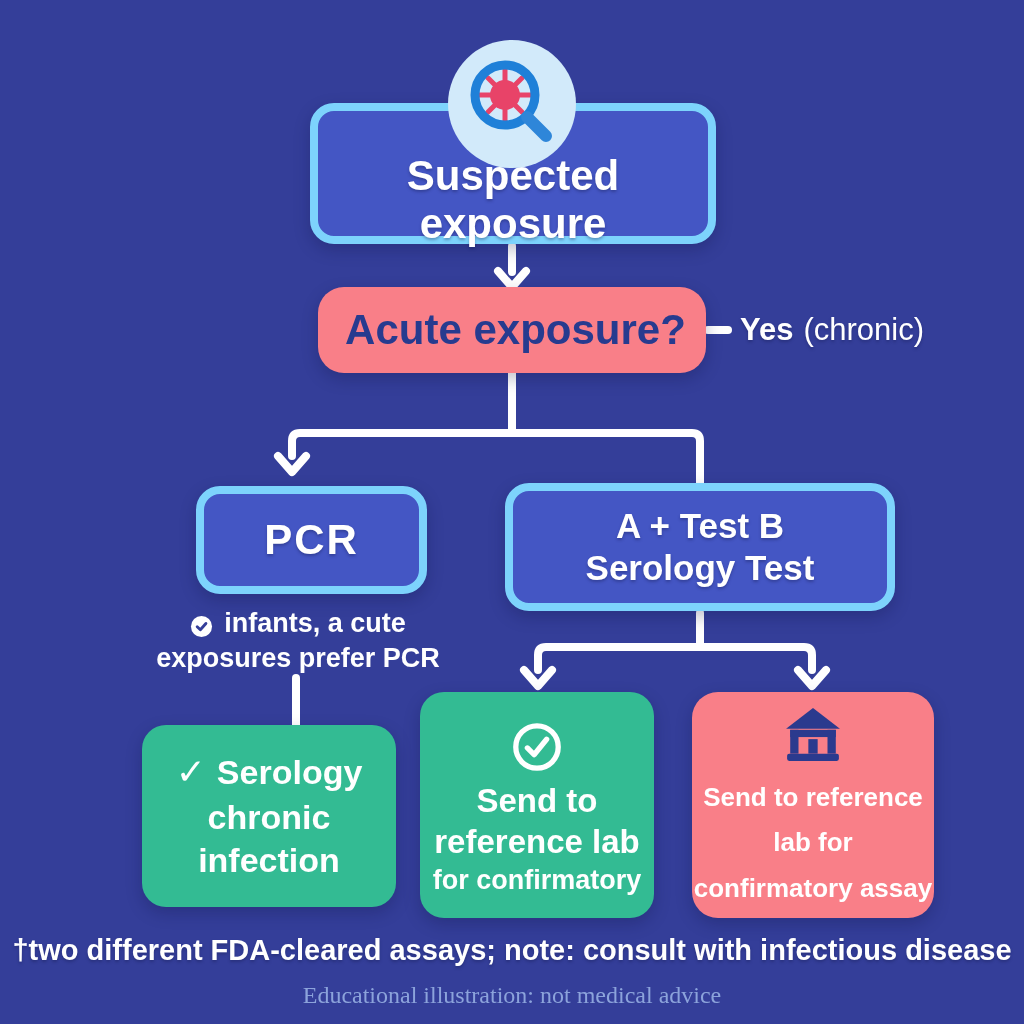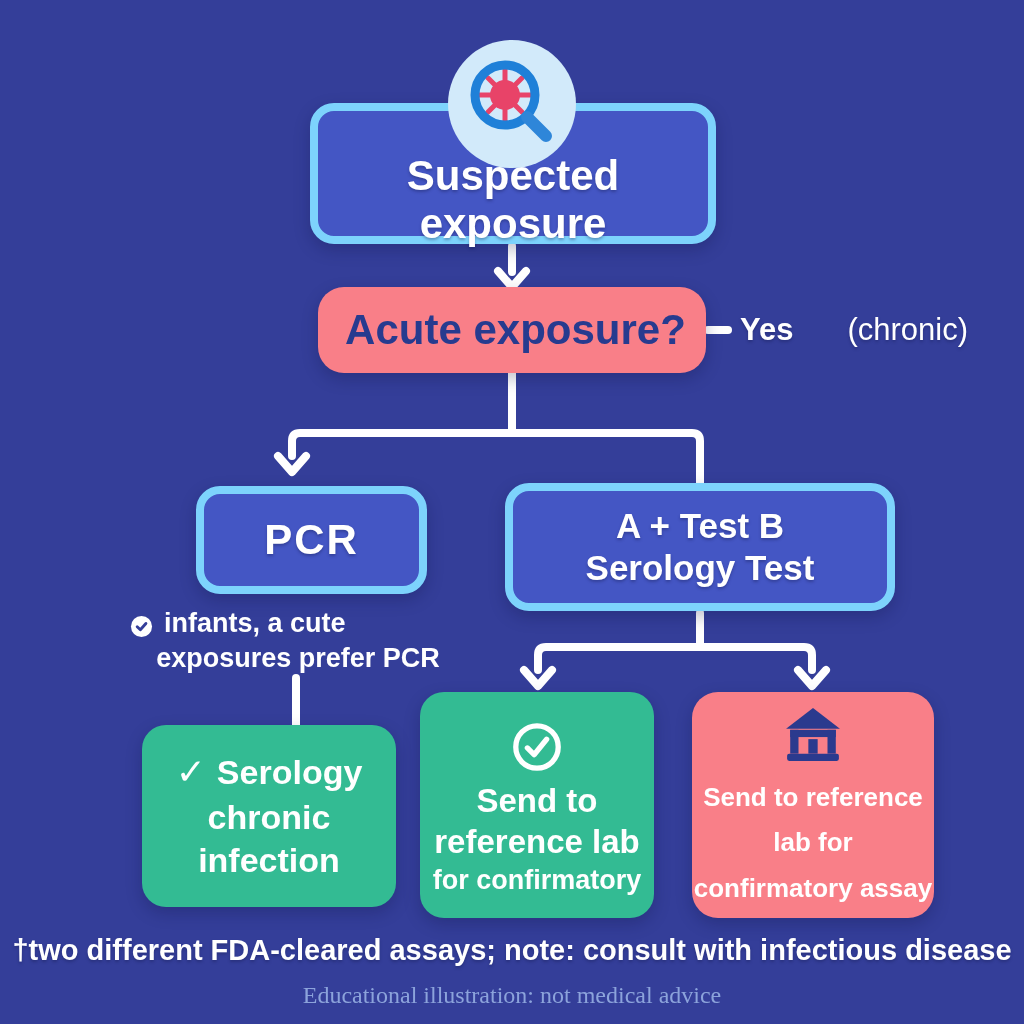--- a/index.html
+++ b/index.html
@@ -20,29 +20,29 @@
   }
   .box-pink{background:#F97F88;border-radius:26px;box-shadow:0 6px 16px rgba(10,15,60,.25);}
   .box-green{background:#33BB93;border-radius:24px;box-shadow:0 6px 16px rgba(10,15,60,.25);}
   .shadowed{text-shadow:0 2px 3px rgba(20,25,75,.35);}
   
   .badge{left:447px;top:39px;width:130px;height:130px;z-index:3;}
   
   .suspected{left:310px;top:103px;width:406px;height:141px;font-size:42px;font-weight:700;padding-top:52px;}
   
   .acute{left:318px;top:287px;width:388px;height:86px;font-size:42px;font-weight:700;color:#273B8F;padding-left:7px;}
-  .yes-label{left:740px;top:306px;height:48px;display:flex;align-items:center;font-size:31px;z-index:2;gap:44px;}
+  .yes-label{left:740px;top:306px;height:48px;display:flex;align-items:center;font-size:31px;z-index:2;}
   .yes-label .yes-bold{font-weight:700;margin-right:10px;}
   .yes-label .yes-rest{font-weight:400;}
   
   .pcr{left:196px;top:486px;width:231px;height:108px;font-size:42px;font-weight:700;letter-spacing:2px;}
   .serology{left:505px;top:483px;width:390px;height:128px;font-size:35px;font-weight:700;flex-direction:column;line-height:1.2;}
   
   .pcr-note{left:130px;top:606px;width:336px;text-align:center;font-size:27px;font-weight:600;line-height:1.3;z-index:2;}
-  .pcr-note .note-row{display:flex;align-items:center;gap:11px;}
+  .pcr-note .note-row{display:flex;align-items:center;justify-content:center;gap:11px;}
   .note-icon{width:23px;height:23px;display:inline-block;}
   
   .confirmed{left:142px;top:725px;width:254px;height:182px;flex-direction:column;font-size:34px;font-weight:700;line-height:1.28;}
   .confirmed .line1{display:flex;align-items:center;gap:11px;}
   .confirmed .check{font-size:36px;font-weight:700;}
   .send-green{left:420px;top:692px;width:234px;height:226px;flex-direction:column;padding-top:6px;}
   .send-green .big{font-size:33px;font-weight:700;line-height:1.25;}
   .send-green .small{font-size:27px;font-weight:600;margin-top:3px;}
   .send-green .cc-icon{width:54px;height:54px;margin-bottom:6px;}
   .send-pink{left:692px;top:692px;width:242px;height:226px;flex-direction:column;padding-top:4px;font-size:26px;font-weight:600;line-height:1.35;gap:10px;}

